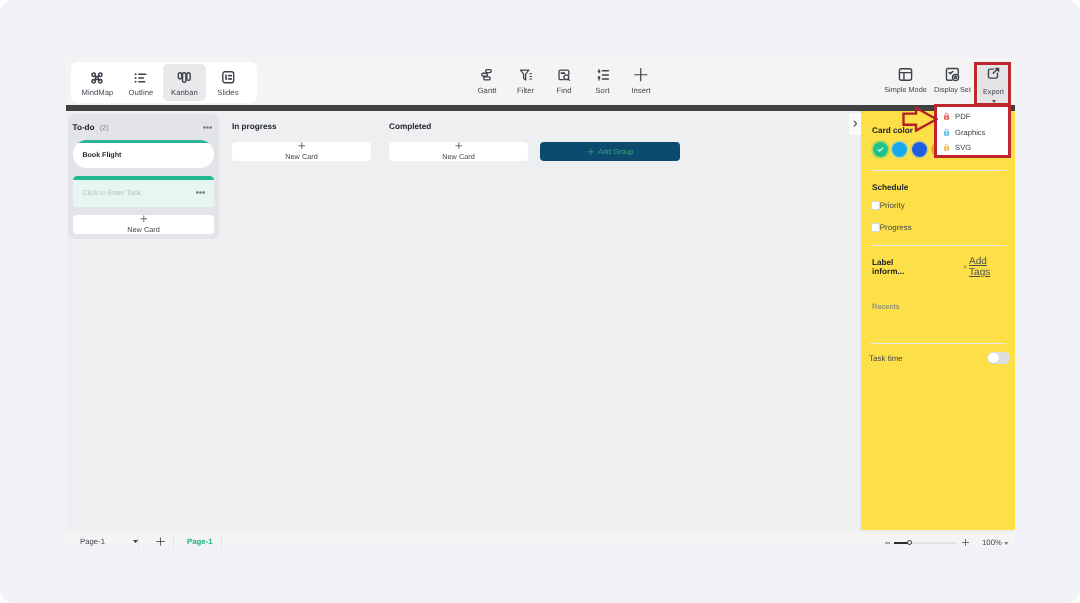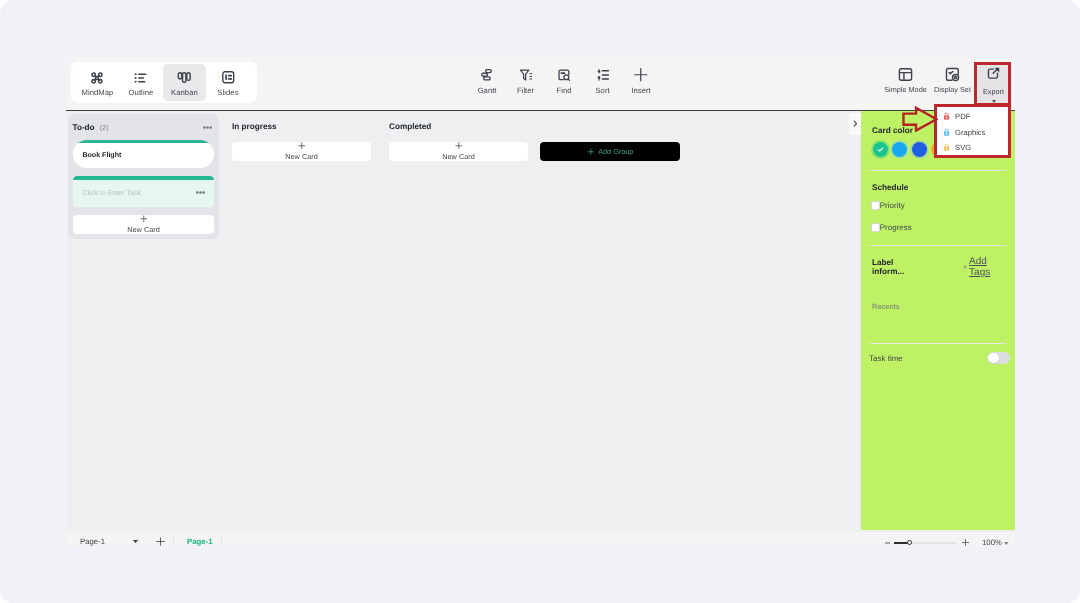--- a/index.html
+++ b/index.html
@@ -18,21 +18,21 @@
     overflow: hidden;
   }
   
   .appwin {
     position: absolute; left: 66px; top: 58px; width: 949px; height: 473px;
     background: #f4f4f5; overflow: visible;
   }
   
   .toolbar {
     position: absolute; left: 0; top: 0; width: 949px; height: 53px;
-    border-bottom: 1px solid #404040;
+    border-bottom: 6px solid #404040;
   }
   .viewtabs {
     position: absolute; left: 4.5px; top: 4px; height: 41.2px; width: 186.5px;
     background: #ffffff; border-radius: 7px;
     display: flex; align-items: stretch; padding: 2px 2px 2px 5.2px;
   }
   .vtab {
     width: 43.5px; display: flex; flex-direction: column; align-items: center;
     justify-content: flex-start; gap: 0px; border-radius: 5px;
     padding-top: 7.5px; cursor: default;
@@ -88,28 +88,28 @@
           margin-bottom: 8.2px; }
   .card .bar { position: absolute; left: 0; right: 0; top: 0; height: 3.4px; background: #29b296; border-radius: 4px 4px 0 0;}
   .card .txt { font-size: 7.1px; font-weight: bold; color: #1e2229; margin-top: 3px; }
   .card.editing { background: #e6f7f1; height: 30.2px; margin-bottom: 8.5px; }
   .card.editing .bar { background: #22b891; }
   .card.editing .txt { font-weight: normal; color: #b0c2bd; }
   .card .dots { margin-left: auto; display: flex; align-items: center; margin-top: 2px; }
   .newcard { background: #fff; border-radius: 4px; height: 18.8px; display: flex;
              align-items: center; justify-content: center; gap: 3.2px;
              font-size: 7.3px; color: #41464e; flex-direction: column; }
-  .addgroup { background: #000000; border-radius: 4px; height: 18.8px; display: flex;
+  .addgroup { background: #0c4a6e; border-radius: 4px; height: 18.8px; display: flex;
               align-items: center; justify-content: center; gap: 4px;
               font-size: 7.3px; color: #3aa585; }
   .plusglyph { display: inline-flex; }
 
   
   .panel { position: absolute; right: 0; top: 0; width: 155px; bottom: 0;
-           background: #bef264; border-left: 1px solid #e5e5e8; }
+           background: #fde047; border-left: 1px solid #e5e5e8; }
   .collapse { position: absolute; left: -11.8px; top: 1.7px; width: 11.8px; height: 22.8px;
               background: #fafafb; border-radius: 3px 0 0 3px;
               display: flex; align-items: center; justify-content: center; }
   .psec { position: absolute; left:0; top:0; width:155px; }
   .pdiv { position: absolute; left: 9px; right: 9px; height: 1px; background: #e7e7ea; }
   .ptitle { font-size: 8.2px; font-weight: bold; color: #21252c; }
   .swatches { display: flex; gap: 4.3px; }
   .sw { width: 15px; height: 15px; border-radius: 50%; position: relative;
         display: flex; align-items: center; justify-content: center; flex: none;}
   .chkrow { display: flex; align-items: flex-end; }

